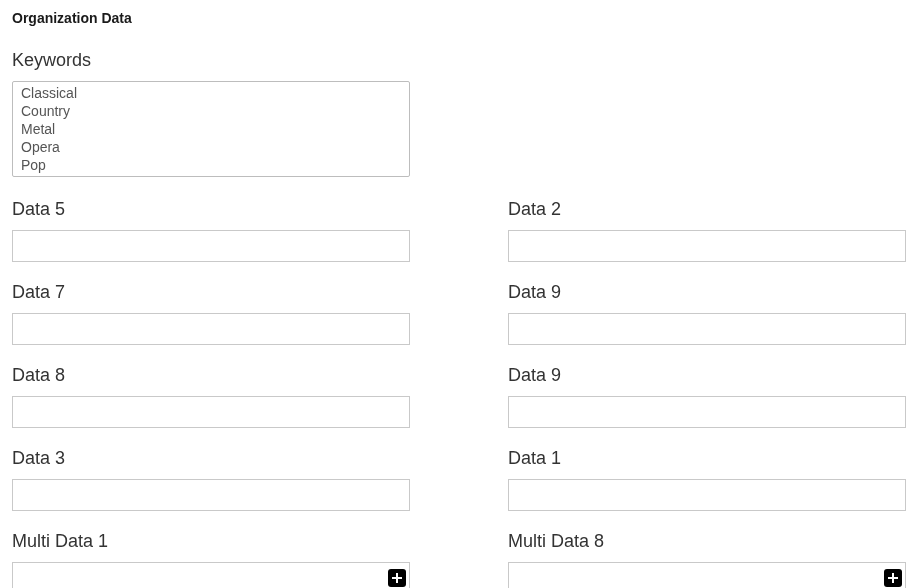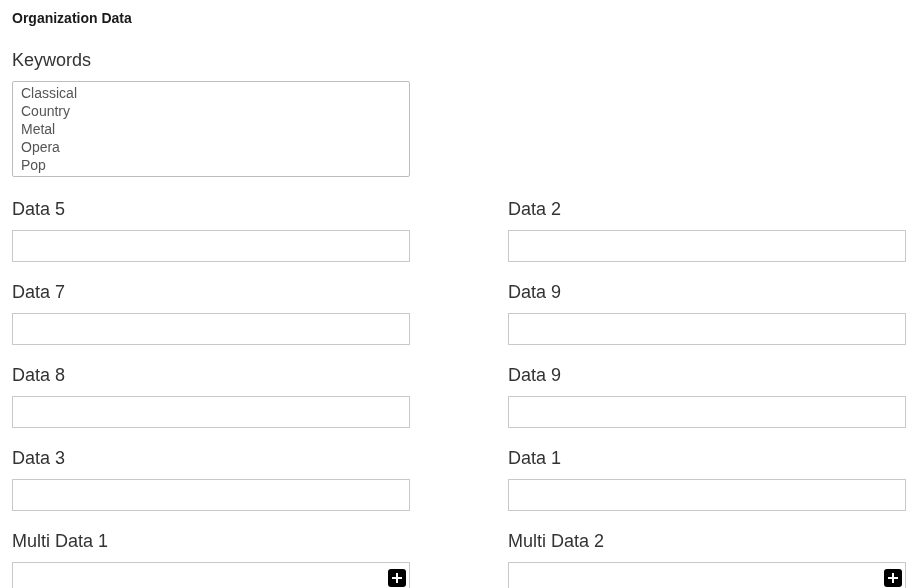--- a/index.html
+++ b/index.html
@@ -152,21 +152,21 @@
       <span class="plus-btn">
         <span>
           <svg viewBox="0 0 12 12">
               <path d="M5 1h2v4h4v2H7v4H5V7H1V5h4V1z" fill="#fff"></path>
             </svg>
         </span>
       </span>
     </div>
   </div>
   <div class="col">
-    <label class="field-label">Multi Data 2</label>
+    <label class="field-label">Multi Data 8</label>
     <div class="multi-wrap">
       <input type="text" class="data-input" value="" style="">
       <span class="plus-btn">
         <span>
           <svg viewBox="0 0 12 12">
               <path d="M5 1h2v4h4v2H7v4H5V7H1V5h4V1z" fill="#fff"></path>
             </svg>
         </span>
       </span>
     </div>

